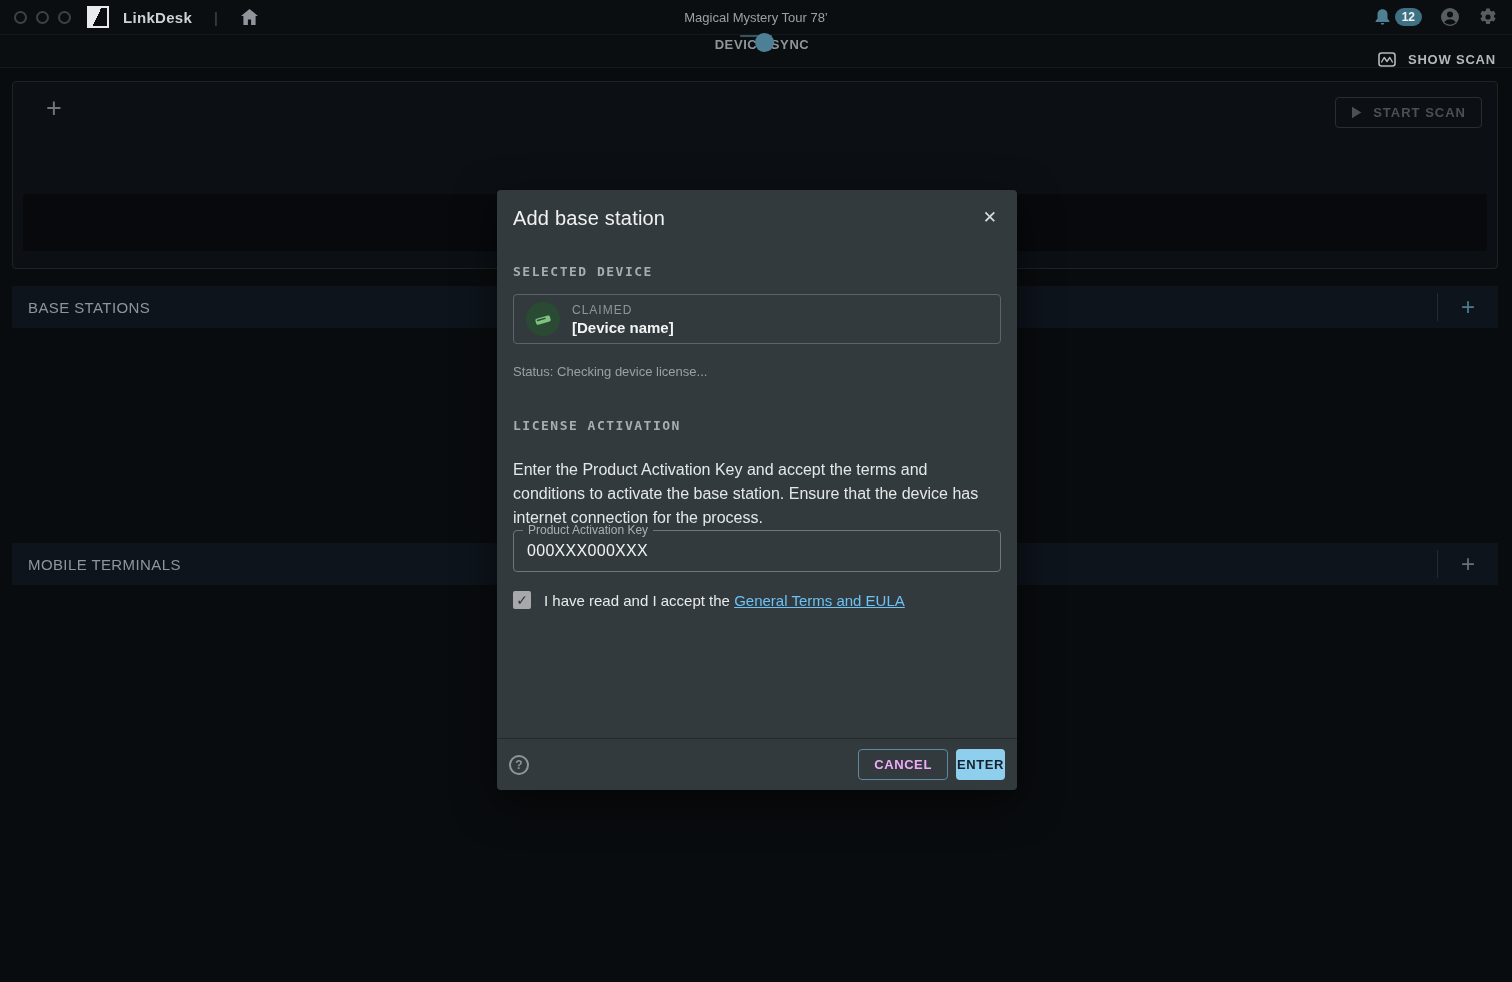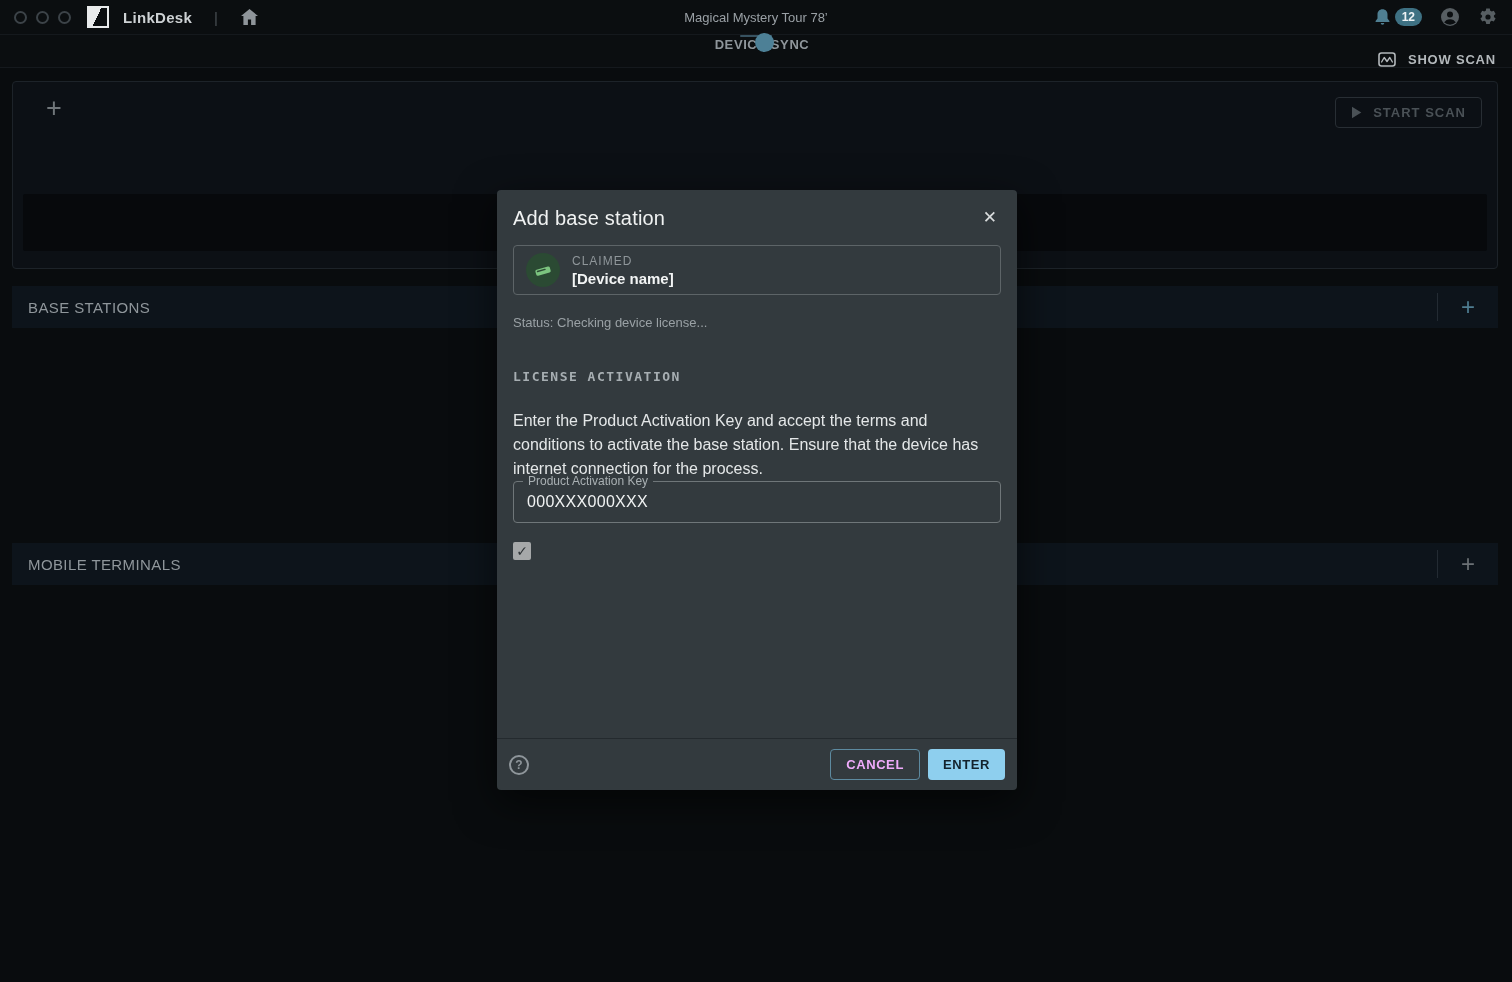--- a/index.html
+++ b/index.html
@@ -136,21 +136,21 @@
     color:#8f969b; font-size:12px; font-weight:700;
     display:flex; align-items:center; justify-content:center; cursor:pointer;
   }
   .footer-buttons{ margin-left:auto; display:flex; gap:8px; }
   .btn{
     height:31px; border-radius:4px; font-size:13px; font-weight:700; letter-spacing:.6px;
     display:flex; align-items:center; justify-content:center; cursor:pointer;
     font-family:"Liberation Sans","DejaVu Sans",sans-serif;
   }
   .btn-cancel{ padding:0 15px; border:1px solid #5d8aa0; background:transparent; color:#f0abfc; }
-  .btn-enter{ padding:0 15px; border:none; background:#8ecfee; color:#13222c; }
+  .btn-enter{ padding:0 1px; border:none; background:#8ecfee; color:#13222c; }
   svg{ display:block; }
 </style>
 </head>
 <body>
 
 <div class="topbar">
   <div class="win-controls">
     <div class="win-circle"></div>
     <div class="win-circle"></div>
     <div class="win-circle"></div>
@@ -238,20 +238,21 @@
 
 </div>
 
 <div class="modal">
   <div class="modal-body">
     <div class="modal-header">
       <span class="modal-title">Add base station</span>
       <span class="modal-close">✕</span>
     </div>
 
+    <div class="mono-heading selected">SELECTED DEVICE</div>
 
     <div class="device-card">
       <div class="device-icon-circle">
         <svg width="20" height="20" viewBox="0 0 20 20">
           <g transform="rotate(-16 10 11)">
             <rect x="2.5" y="8" width="15" height="6.2" rx="1.6" fill="#7cc47f"></rect>
             <line x1="4.6" y1="10" x2="12.4" y2="10" stroke="#2b4a33" stroke-width="1.4" stroke-linecap="round"></line>
           </g>
         </svg>
       </div>
@@ -267,20 +268,21 @@
 
     <p class="license-desc">Enter the Product Activation Key and accept the terms and conditions to activate the base station. Ensure that the device has internet connection for the process.</p>
 
     <div class="key-field">
       <span class="key-field-label">Product Activation Key</span>
       <input class="key-field-input" type="text" value="000XXX000XXX" style="">
     </div>
 
     <div class="terms-row">
       <span class="checkbox">✓</span>
+      <span class="terms-text"><span>I have read and I accept the </span><a class="terms-link">General Terms and EULA</a></span>
     </div>
   </div>
 
   <div class="modal-footer">
     <span class="help-icon">?</span>
     <div class="footer-buttons">
       <button class="btn btn-cancel">CANCEL</button>
       <button class="btn btn-enter">ENTER</button>
     </div>
   </div>

